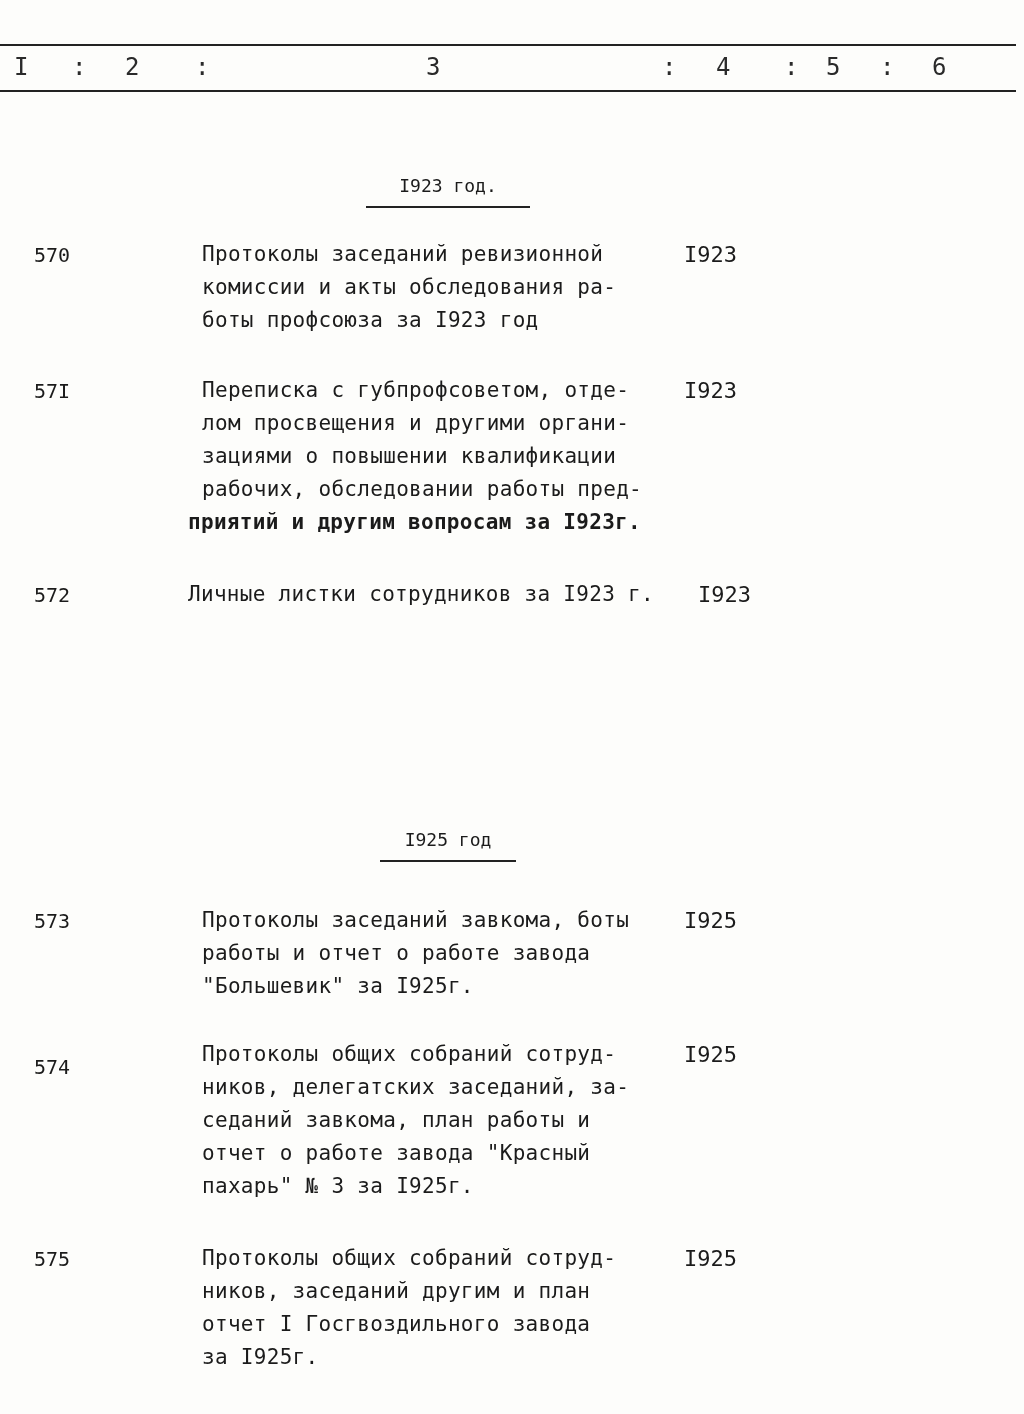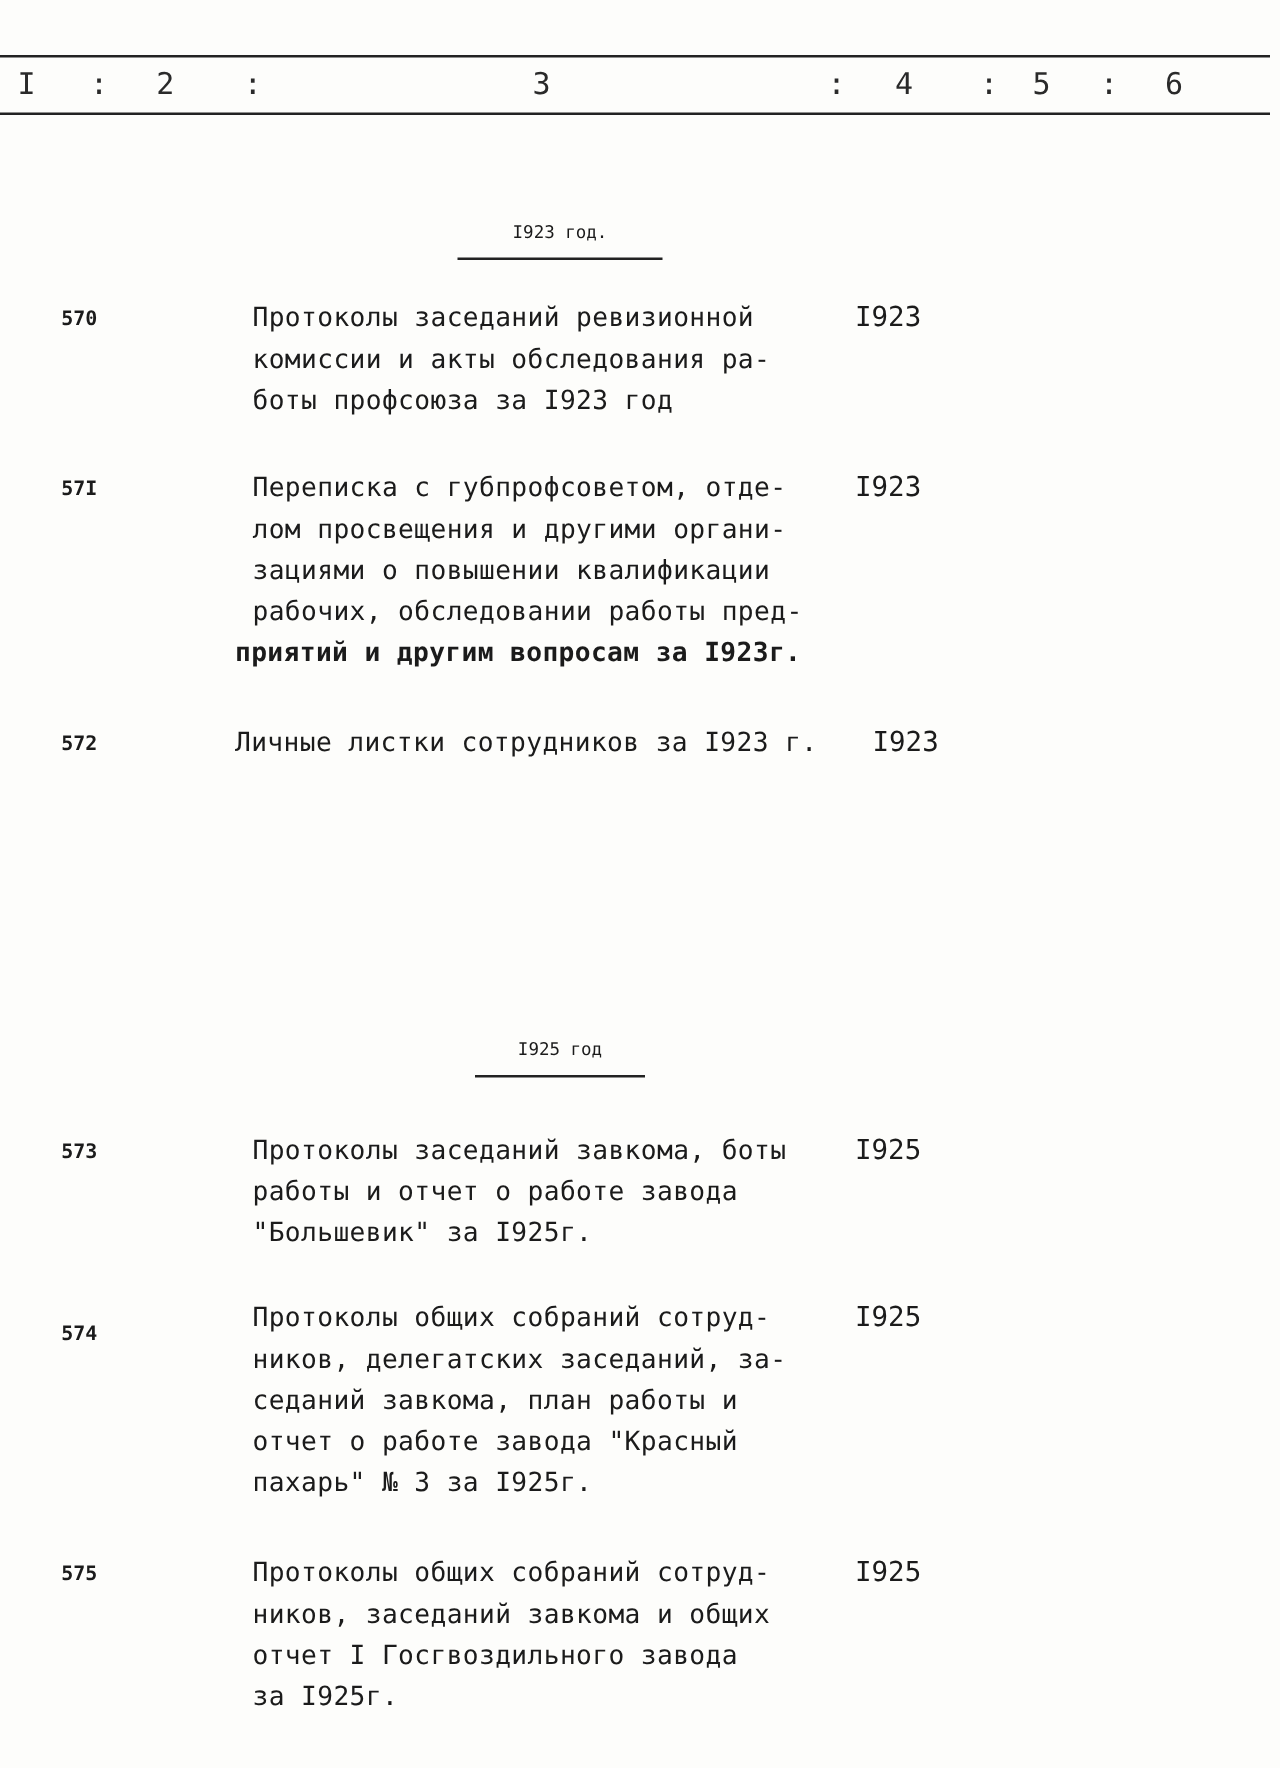--- a/index.html
+++ b/index.html
@@ -2,22 +2,22 @@
 <html><head>
 <meta charset="utf-8">
 <style>
   html, body { margin:0; padding:0; }
   body {
     width:1024px; height:1414px; background:#fdfdfb; position:relative; overflow:hidden;
     font-family:"DejaVu Sans Mono","Liberation Mono",monospace; color:#1b1b1b;
   }
   .rule { position:absolute; left:0; width:1016px; height:2px; background:#222; }
   .hdr { position:absolute; top:50px; font-size:24px; line-height:34px; color:#2a2a2a; }
-  .section-title { position:absolute; font-size:14px; line-height:28px; padding:0 0 6px 0; border-bottom:2px solid #222; text-align:center; }
-  .num { position:absolute; left:49px; font-size:16px; line-height:34px;font-weight:bold; }
+  .section-title { position:absolute; font-size:18px; line-height:28px; padding:0 0 6px 0; border-bottom:2px solid #222; text-align:center; }
+  .num { position:absolute; left:34px; font-size:20px; line-height:34px; }
   .desc { position:absolute; font-size:21px; line-height:33px; white-space:pre; letter-spacing:0.3px; }
   .year { position:absolute; left:684px; font-size:22px; line-height:34px;text-align:right; }
 </style>
 </head>
 <body>
 
 <div class="rule" style="top:44px;"></div>
 <div class="rule" style="top:90px;"></div>
 
 <span class="hdr" style="left:14px;">I</span>
@@ -63,16 +63,16 @@
 <div class="num" style="top:1038px;margin-top:12px;">574</div>
 <div class="desc" style="left:202px; top:1038px;"><span>Протоколы общих собраний сотруд-</span>
 <span>ников, делегатских заседаний, за-</span>
 <span>седаний завкома, план работы и</span>
 <span>отчет о работе завода "Красный</span>
 <span>пахарь" № 3 за I925г.</span></div>
 <div class="year" style="top:1038px;">I925</div>
 
 <div class="num" style="top:1242px;">575</div>
 <div class="desc" style="left:202px; top:1242px;"><span>Протоколы общих собраний сотруд-</span>
-<span>ников, заседаний завкома и общих</span>
+<span>ников, заседаний другим и план</span>
 <span>отчет I Госгвоздильного завода</span>
 <span>за I925г.</span></div>
 <div class="year" style="top:1242px;">I925</div>
 
 </body></html>

